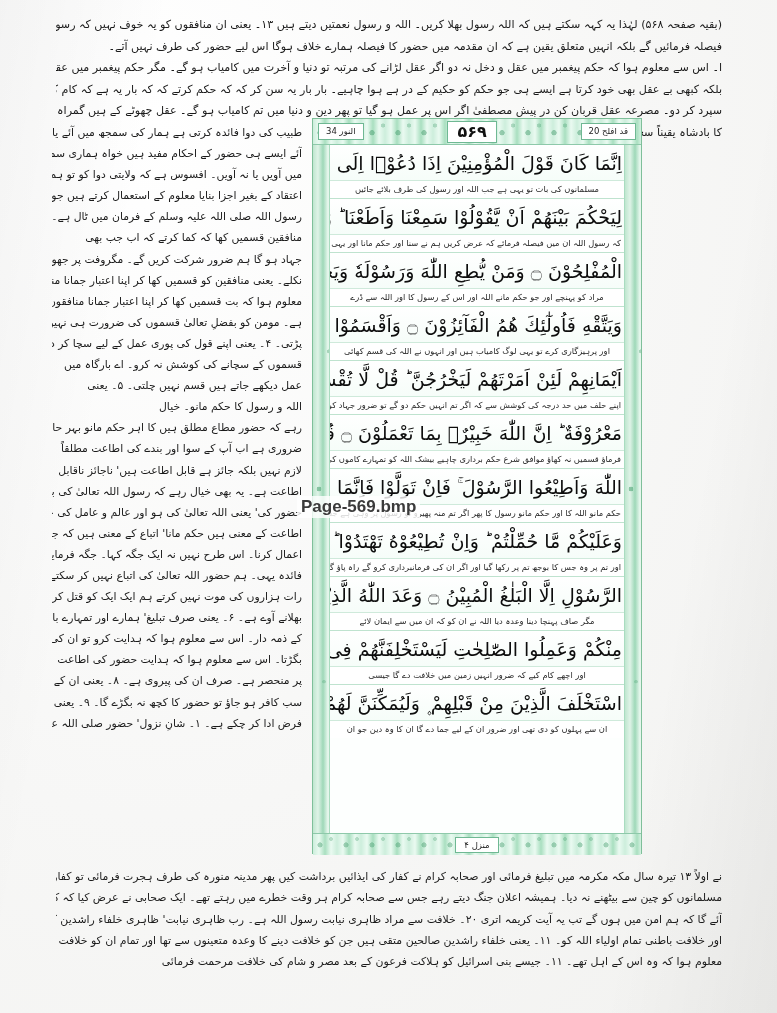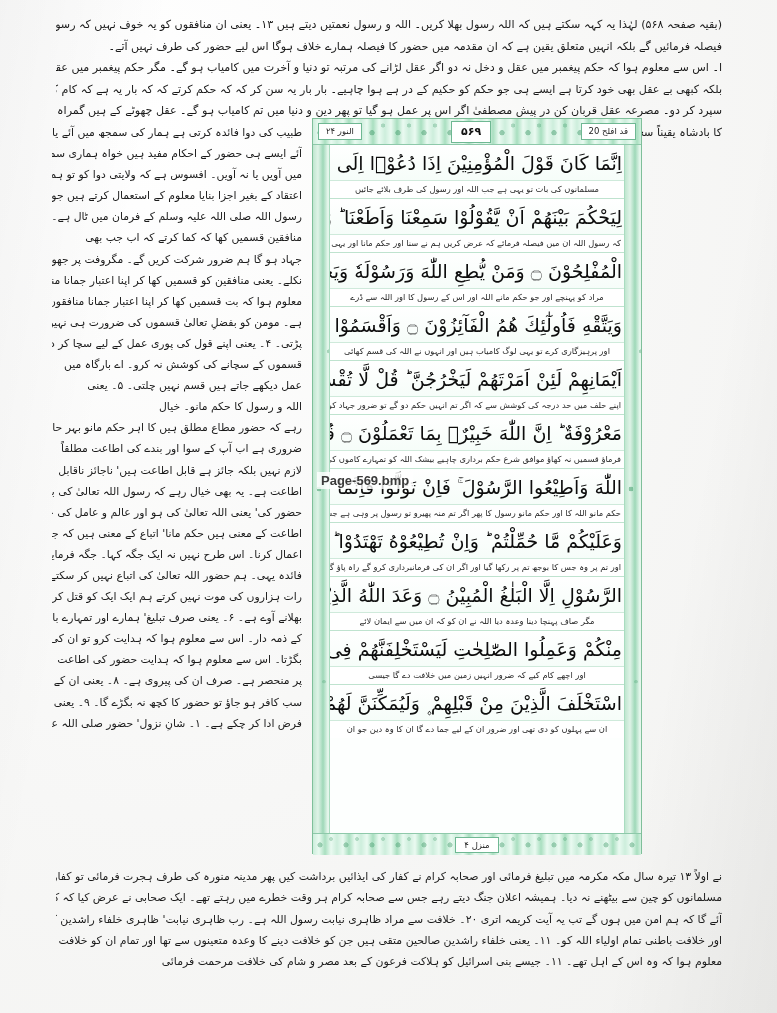--- a/index.html
+++ b/index.html
@@ -94,21 +94,21 @@
   .hdr-cell{
     position:relative;z-index:2;
     background:#ffffff;border:1px solid #6fb893;
     font-size:8.5px;color:#1d1d1d;
     padding:1px 7px;direction:rtl;white-space:nowrap;
     line-height:13px;
   }
   #page-number-badge{
     position:relative;z-index:2;
     background:#ffffff;border:1px solid #6fb893;
-    font-size:11px;font-weight:bold;color:#111;
+    font-size:16px;font-weight:bold;color:#111;
     padding:0px 9px;line-height:20px;letter-spacing:1px;
     direction:rtl;
   }
 
   #frame-footer{
     display:flex;align-items:center;justify-content:center;
     height:22px;box-sizing:border-box;
     background:
       repeating-linear-gradient(90deg,
         #cdeedc 0px, #eafaf1 6px, #a9dfc0 12px, #eafaf1 18px, #cdeedc 24px),
@@ -155,27 +155,27 @@
     direction:rtl;text-align:center;
     color:#2a2a2a;
     font-size:8.3px;line-height:15px;
     white-space:nowrap;overflow:hidden;
     border-top:1px solid #cfeadb;
     background:#ffffff;
     padding:1px 3px;
   }
 
   #watermark{
-    position:absolute;left:297px;top:472px;
+    position:absolute;left:297px;top:496px;
     font-family:"Liberation Sans",sans-serif;
-    font-size:13px;font-weight:bold;color:#3b3b3b;
+    font-size:17px;font-weight:bold;color:#3b3b3b;
     background:rgba(255,255,255,0.80);
     padding:1px 4px;
     letter-spacing:0px;
-    z-index:5;white-space:nowrap;margin-left:20px;
+    z-index:5;white-space:nowrap;
   }
 </style>
 </head>
 <body>
 
 <div id="scan-page">
 
   <div class="urdu-block" id="tafsir-top">
     <div class="ln">(بقیہ صفحہ ۵۶۸) لہٰذا یہ کہہ سکتے ہیں کہ اللہ رسول بھلا کریں۔ اللہ و رسول نعمتیں دیتے ہیں ۱۳۔ یعنی ان منافقوں کو یہ خوف نہیں کہ رسول اللہ صلی اللہ علیہ وسلم ظلم کا</div>
     <div class="ln">فیصلہ فرمائیں گے بلکہ انہیں متعلق یقین ہے کہ ان مقدمہ میں حضور کا فیصلہ ہمارے خلاف ہوگا اس لیے حضور کی طرف نہیں آتے۔</div>
@@ -213,21 +213,21 @@
     <div class="ln">کے ذمہ دار۔ اس سے معلوم ہوا کہ ہدایت کرو تو ان کی کوئی نہیں</div>
     <div class="ln">بگڑتا۔ اس سے معلوم ہوا کہ ہدایت حضور کی اطاعت</div>
     <div class="ln">پر منحصر ہے۔ صرف ان کی پیروی ہے۔ ۸۔ یعنی ان کے ذمہ تمہاری ہدایت نہیں۔ اگر تم</div>
     <div class="ln">سب کافر ہو جاؤ تو حضور کا کچھ نہ بگڑے گا۔ ۹۔ یعنی ان کا</div>
     <div class="ln">فرض ادا کر چکے ہے۔ ۱۔ شانِ نزول' حضور صلی اللہ علیہ وسلم</div>
   </div>
 
   <div id="quran-frame">
 
     <div id="frame-header">
-      <div class="hdr-cell">النور ۲۴</div>
+      <div class="hdr-cell">النور 34</div>
       <div id="page-number-badge">۵۶۹</div>
       <div class="hdr-cell">قد افلح 20</div>
     </div>
 
     <div id="frame-body">
       <div class="orn-band orn-v"></div>
 
       <div id="verse-column">
 
         <div class="verse-group">

